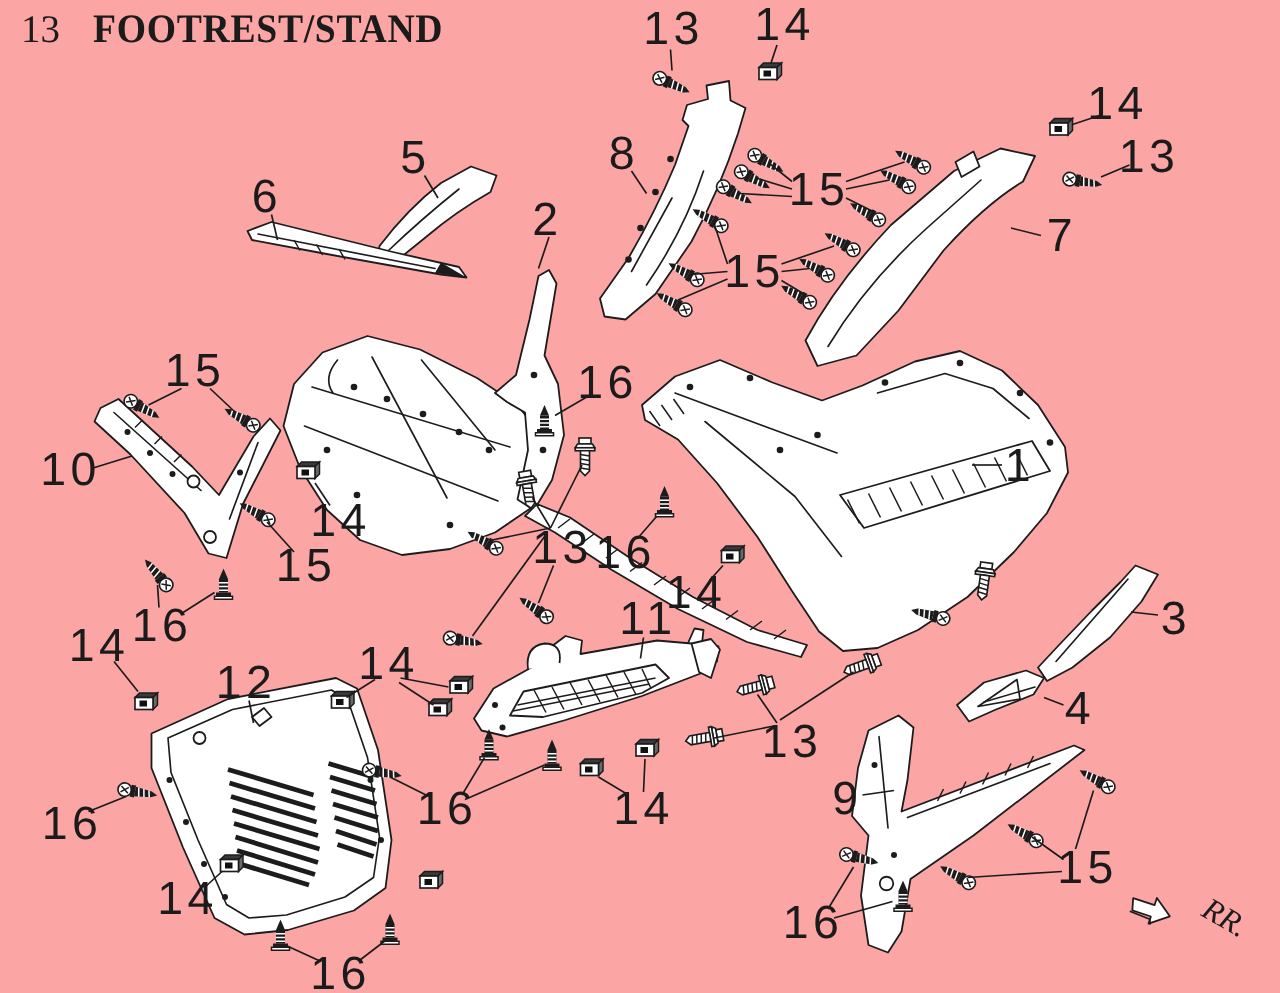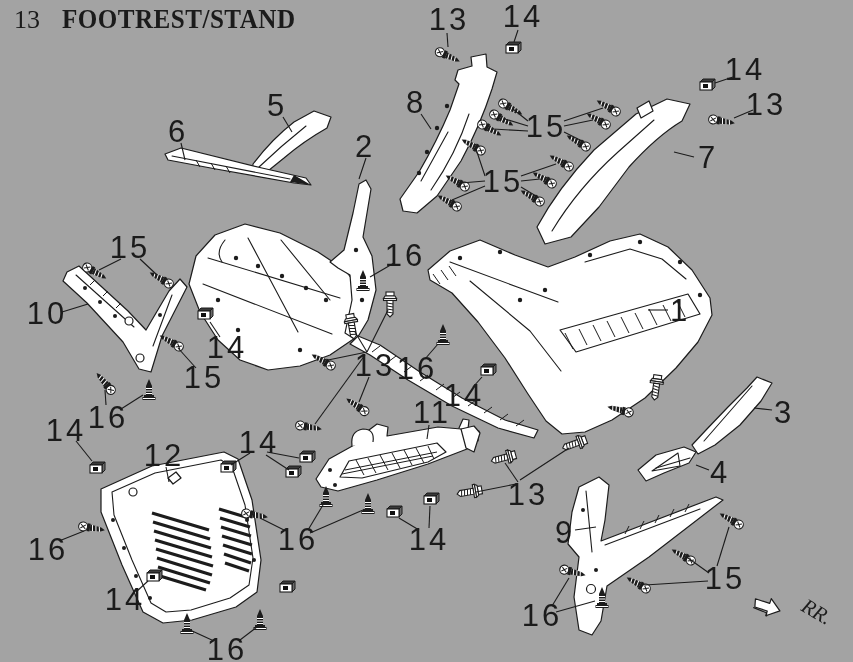--- a/index.html
+++ b/index.html
@@ -1,16 +1,16 @@
 <!DOCTYPE html>
 <html><head>
 <meta charset="utf-8">
 <style>
   html,body{margin:0;padding:0;background:#ffffff;}
-  .stage{position:relative;width:853px;height:662px;background:#a3a3a3;overflow:hidden;
+  .stage{position:relative;width:853px;height:662px;background:#fca5a5;overflow:hidden;
          font-family:"Liberation Sans",sans-serif;}
   .header{position:absolute;left:14px;top:4px;display:flex;gap:22px;align-items:baseline;color:#1b1b1b;}
   .header .sec{font:400 26px "Liberation Serif",serif;}
   .header .ttl{font:700 27px "Liberation Serif",serif;letter-spacing:.5px;
                transform:scaleX(.93);transform-origin:left center;white-space:nowrap;}
   svg{position:absolute;left:0;top:0;}
   .face{fill:#fff;stroke:#1c1c1c;stroke-width:1.2;stroke-linejoin:round;}
   .ln{fill:none;stroke:#1c1c1c;stroke-width:1.1;stroke-linejoin:round;stroke-linecap:round;}
   .dot{fill:#1c1c1c;stroke:none;}
   .louver{stroke:#1c1c1c;stroke-width:3.2;fill:none;}

